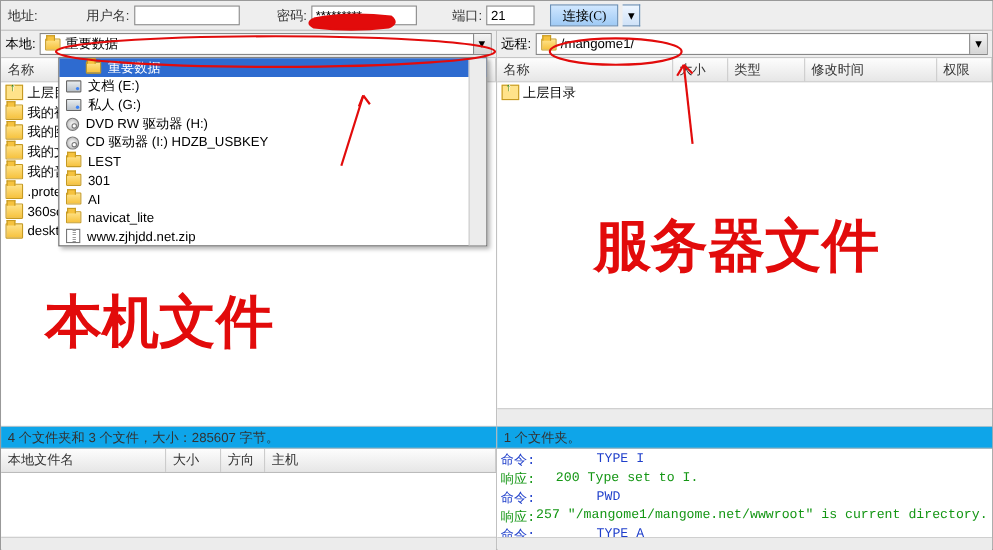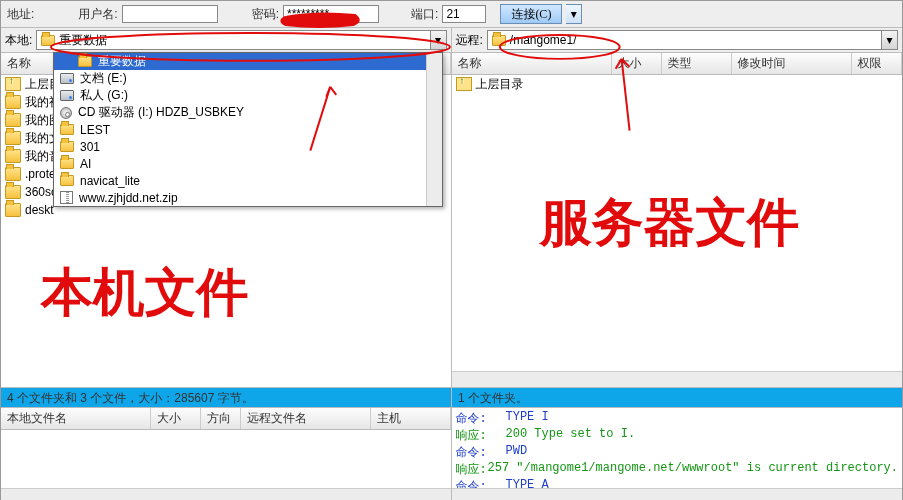--- a/index.html
+++ b/index.html
@@ -149,21 +149,21 @@
   .logview {
     flex:1; overflow:auto;
     background:#fff;
     padding: 2px 4px;
     font-family: "Courier New", monospace;
     font-size: 12px;
     white-space: pre;
   }
   .logline { display:flex; }
   .loglabel { width:50px; }
-  .blue  { color:#1f3fcb; }
+  .blue  { color:#1f3fcb;gap:37px; }
   .green { color:#149614; }
   .scroll-x {
     height: 16px;
     background:#ececec;
     border-top:1px solid #ccc;
     position: relative;
   }
   
   .dropdown {
     position: absolute;
@@ -281,20 +281,24 @@
           <div class="drow" style="padding-left: 6px;">
             <span class="ic ic-drive"></span>
             <span>文档 (E:)</span>
           </div>
           <div class="drow" style="padding-left: 6px;">
             <span class="ic ic-drive"></span>
             <span>私人 (G:)</span>
           </div>
           <div class="drow" style="padding-left: 6px;">
             <span class="ic ic-cd"></span>
+            <span>DVD RW 驱动器 (H:)</span>
+          </div>
+          <div class="drow" style="padding-left: 6px;">
+            <span class="ic ic-cd"></span>
             <span>CD 驱动器 (I:) HDZB_USBKEY</span>
           </div>
           <div class="drow" style="padding-left: 6px;">
             <span class="ic ic-folder"></span>
             <span>LEST</span>
           </div>
           <div class="drow" style="padding-left: 6px;">
             <span class="ic ic-folder"></span>
             <span>301</span>
           </div>
@@ -349,21 +353,20 @@
     <div class="statusline" style="flex:1;border-right:1px solid #bbb">4 个文件夹和 3 个文件，大小：285607 字节。</div>
     <div class="statusline" style="flex:1">1 个文件夹。</div>
   </div>
 
   <div class="bottom">
     <div class="bpanel">
       <div class="listhdr">
         <div class="col" style="flex:0 0 150px">本地文件名</div>
         <div class="col" style="flex:0 0 50px">大小</div>
         <div class="col" style="flex:0 0 40px">方向</div>
-        <div class="col" style="flex:0 0 130px">远程文件名</div>
         <div class="col" style="flex:1">主机</div>
       </div>
       <div class="listbody"></div>
       <div class="scroll-x"></div>
     </div>
     <div class="bpanel">
       <div class="logview" id="logview"><div class="logline blue"><span class="loglabel">命令:</span><span>TYPE I</span></div><div class="logline green"><span class="loglabel">响应:</span><span>200 Type set to I.</span></div><div class="logline blue"><span class="loglabel">命令:</span><span>PWD</span></div><div class="logline green"><span class="loglabel">响应:</span><span>257 "/mangome1/mangome.net/wwwroot" is current directory.</span></div><div class="logline blue"><span class="loglabel">命令:</span><span>TYPE A</span></div></div>
       <div class="scroll-x"></div>
     </div>
   </div>

